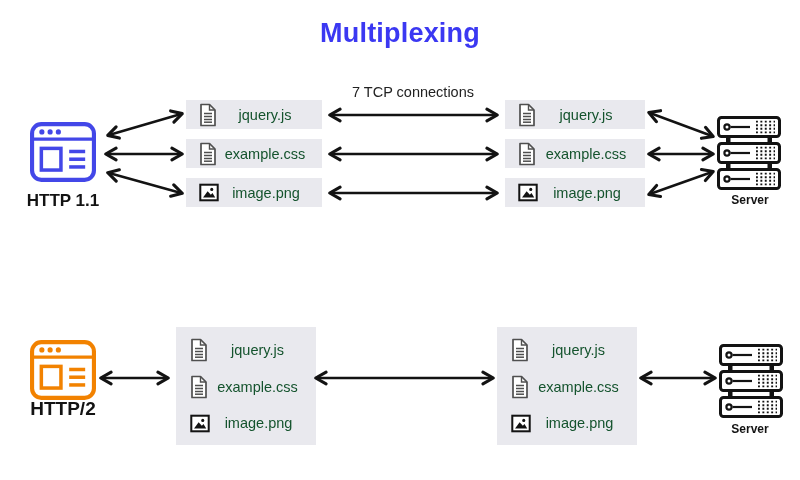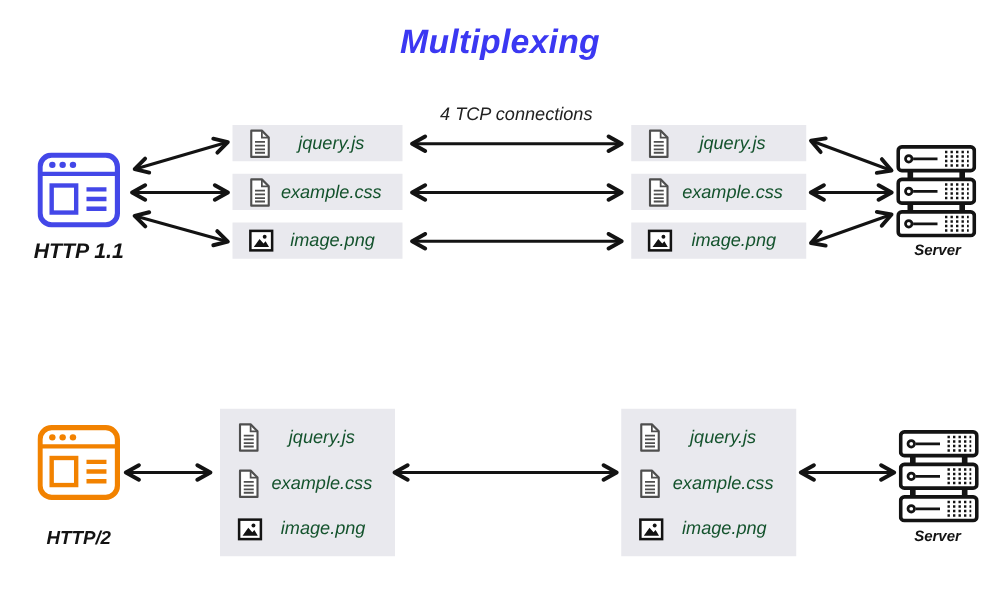--- a/index.html
+++ b/index.html
@@ -1,28 +1,28 @@
 <!DOCTYPE html>
 <html style="--c-title: #3b38f2; --c-http11: #4347e8; --c-http2: #f28200; --c-box: #e9e9ee; --c-arrow: #131313;"><head>
 <meta charset="utf-8">
 <style>
   html,body{margin:0;padding:0;background:#ffffff;}
   body{width:800px;height:480px;overflow:hidden;
        font-family:"Liberation Sans","DejaVu Sans",sans-serif;color:#131313;}
-  .stage{position:relative;width:800px;height:480px;font-style:italic;}
+  .stage{position:relative;width:800px;height:480px;}
   .title{position:absolute;left:0;top:18px;width:800px;margin:0;
          text-align:center;font-size:27px;font-weight:bold;
          color:var(--c-title,#3b38f2);letter-spacing:.2px;}
   .client-ic{position:absolute;width:66px;height:60px;}
   .client-ic svg{width:100%;height:100%;display:block;}
   .client-http11{left:30px;top:122px;color:var(--c-http11,#4347e8);}
   .client-http2{left:30px;top:340px;color:var(--c-http2,#f28200);}
   .caption{position:absolute;font-weight:bold;text-align:center;}
   .cap-http11{left:13px;top:191px;width:100px;font-size:17px;}
-  .cap-http2{left:13px;top:422px;width:100px;font-size:15px;}
+  .cap-http2{left:13px;top:398px;width:100px;font-size:19px;}
   .cap-server{width:80px;font-size:12px;}
   .cap-server-top{left:710px;top:193px;}
   .cap-server-bot{left:710px;top:422px;}
   .chip{position:absolute;height:29px;display:flex;align-items:center;
         background:var(--c-box,#e9e9ee);padding:0 10px 0 12px;box-sizing:border-box;}
   .chip .fi{flex:0 0 auto;display:block;}
   .flabel{flex:1;text-align:center;font-size:14.5px;color:#14532d;}
   .groupbox{position:absolute;width:140px;height:118px;background:var(--c-box,#e9e9ee);
             display:flex;flex-direction:column;justify-content:space-around;
             padding:4px 0;box-sizing:border-box;}
@@ -116,21 +116,21 @@
       </svg>
     <span class="flabel">example.css</span>
   </div>
   <div class="chip" style="left:186px;top:178px;width:136px">
     <svg class="fi" width="22" height="23" viewBox="0 0 24 24">
         <use href="#sym-img"></use>
       </svg>
     <span class="flabel">image.png</span>
   </div>
 
-  <div class="tcp-label tcp-top">4 TCP connections</div>
+  <div class="tcp-label tcp-top">7 TCP connections</div>
 
   <div class="chip" style="left:505px;top:100px;width:140px">
     <svg class="fi" width="20" height="24" viewBox="0 0 20 24">
         <use href="#sym-doc"></use>
       </svg>
     <span class="flabel">jquery.js</span>
   </div>
   <div class="chip" style="left:505px;top:139px;width:140px">
     <svg class="fi" width="20" height="24" viewBox="0 0 20 24">
         <use href="#sym-doc"></use>

